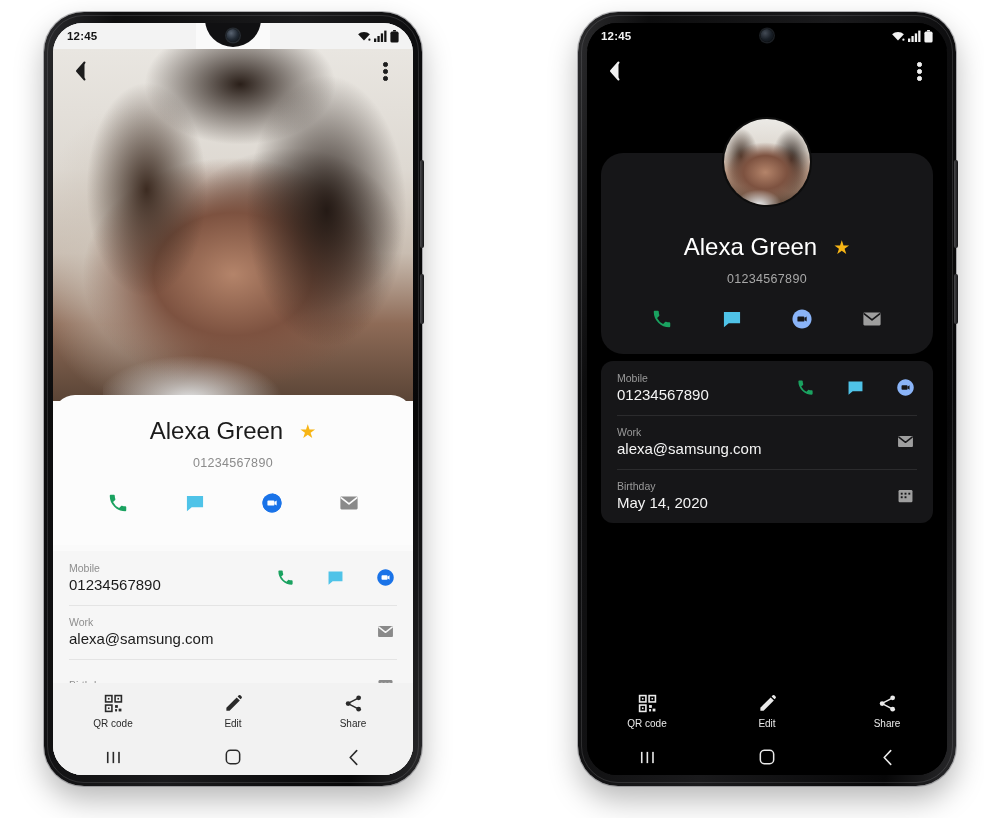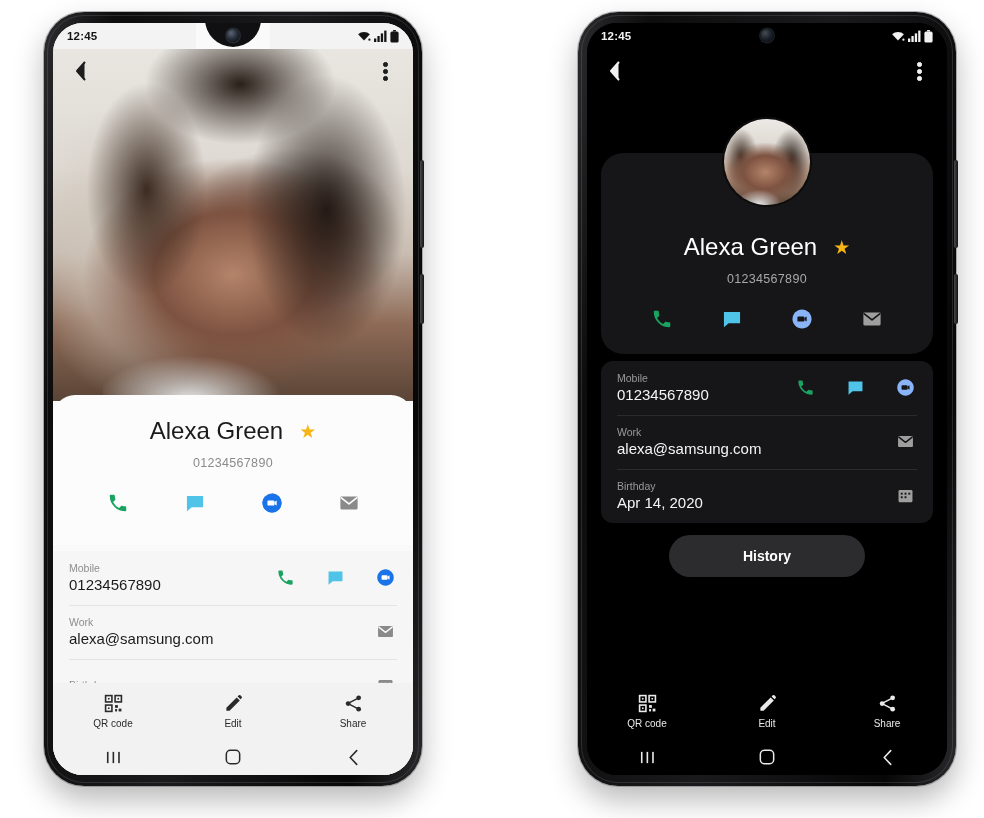--- a/index.html
+++ b/index.html
@@ -516,38 +516,37 @@
                 <rect x="2.6" y="5" width="18.8" height="14" rx="1.2" fill="#9e9e9e"></rect>
                 <path d="M3.6 6.4 12 13l8.4-6.6" stroke="#161618" stroke-width="1.9" fill="none" stroke-linecap="round" stroke-linejoin="round"></path>
               </svg>
             </div>
           </div>
         </div>
 
         <div class="drow">
           <div>
             <div class="dlabel">Birthday</div>
-            <div class="dvalue">Apr 14, 2020</div>
+            <div class="dvalue">May 14, 2020</div>
           </div>
           <div class="drow-icons">
             <div class="dicon">
               <svg width="19" height="19" viewBox="0 0 24 24">
                 <rect x="3.2" y="5" width="17.6" height="15.4" rx="1.6" fill="#9e9e9e"></rect>
                 <rect x="6" y="8.5" width="2.4" height="2.4" fill="#161618"></rect>
                 <rect x="10.8" y="8.5" width="2.4" height="2.4" fill="#161618"></rect>
                 <rect x="15.6" y="8.5" width="2.4" height="2.4" fill="#161618"></rect>
                 <rect x="6" y="13" width="2.4" height="2.4" fill="#161618"></rect>
                 <rect x="10.8" y="13" width="2.4" height="2.4" fill="#161618"></rect>
               </svg>
             </div>
           </div>
         </div>
       </div>
 
-      <button class="history-btn">History</button>
 
       <div class="toolbar">
         <div class="tb-item">
           <svg width="19" height="19" viewBox="0 0 24 24">
             <rect x="2" y="2" width="8" height="8" fill="none" stroke="#eaeaea" stroke-width="2"></rect>
             <rect x="5" y="5" width="2" height="2" fill="#eaeaea"></rect>
             <rect x="14" y="2" width="8" height="8" fill="none" stroke="#eaeaea" stroke-width="2"></rect>
             <rect x="17" y="5" width="2" height="2" fill="#eaeaea"></rect>
             <rect x="2" y="14" width="8" height="8" fill="none" stroke="#eaeaea" stroke-width="2"></rect>
             <rect x="5" y="17" width="2" height="2" fill="#eaeaea"></rect>

